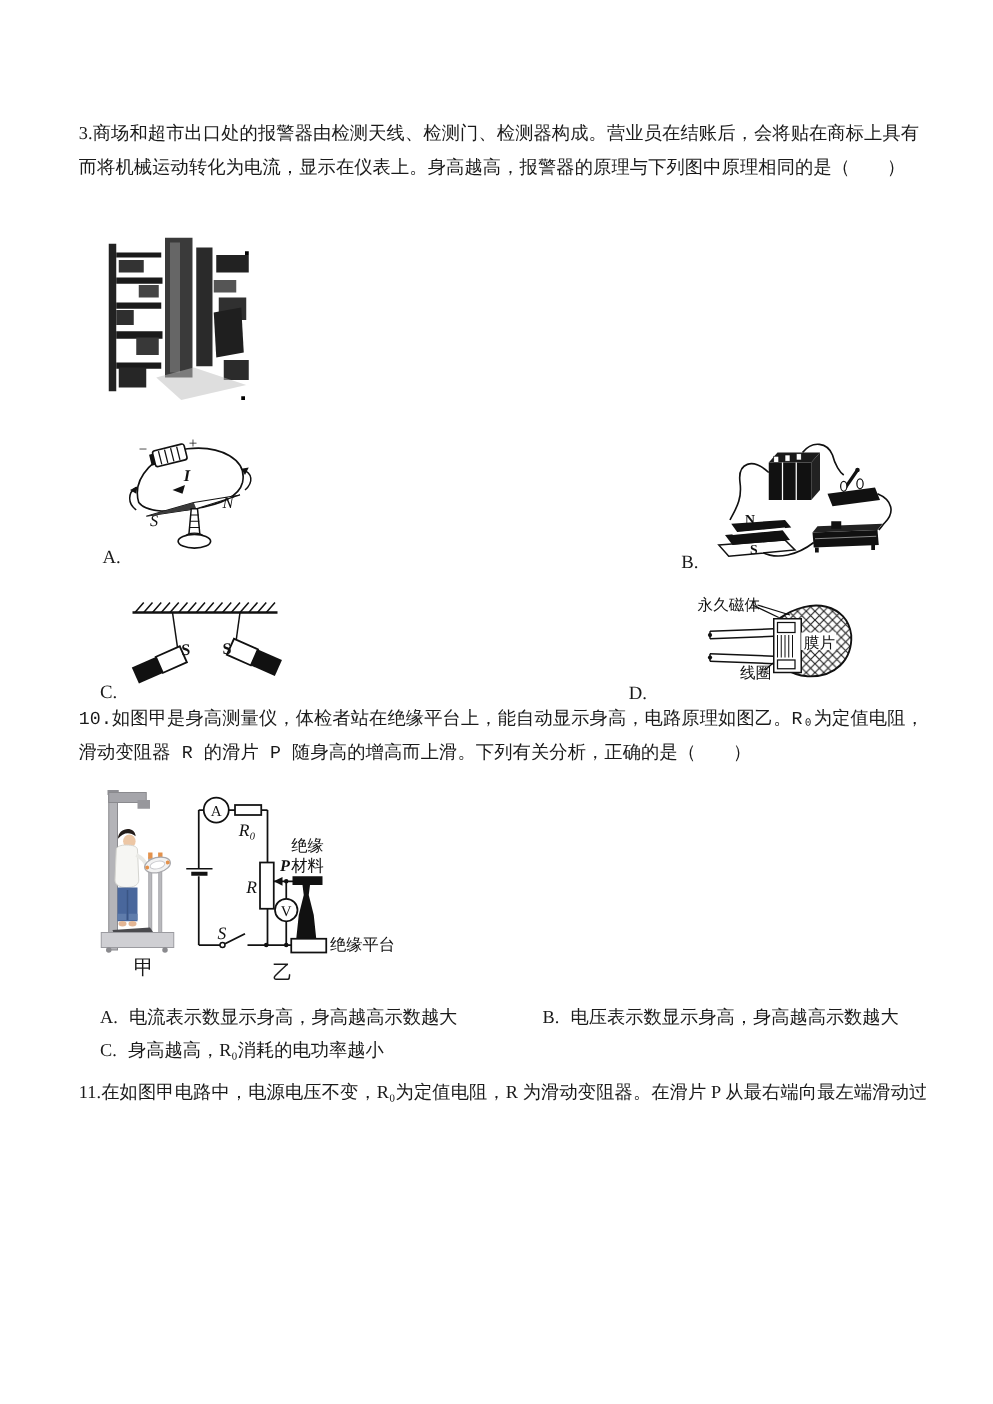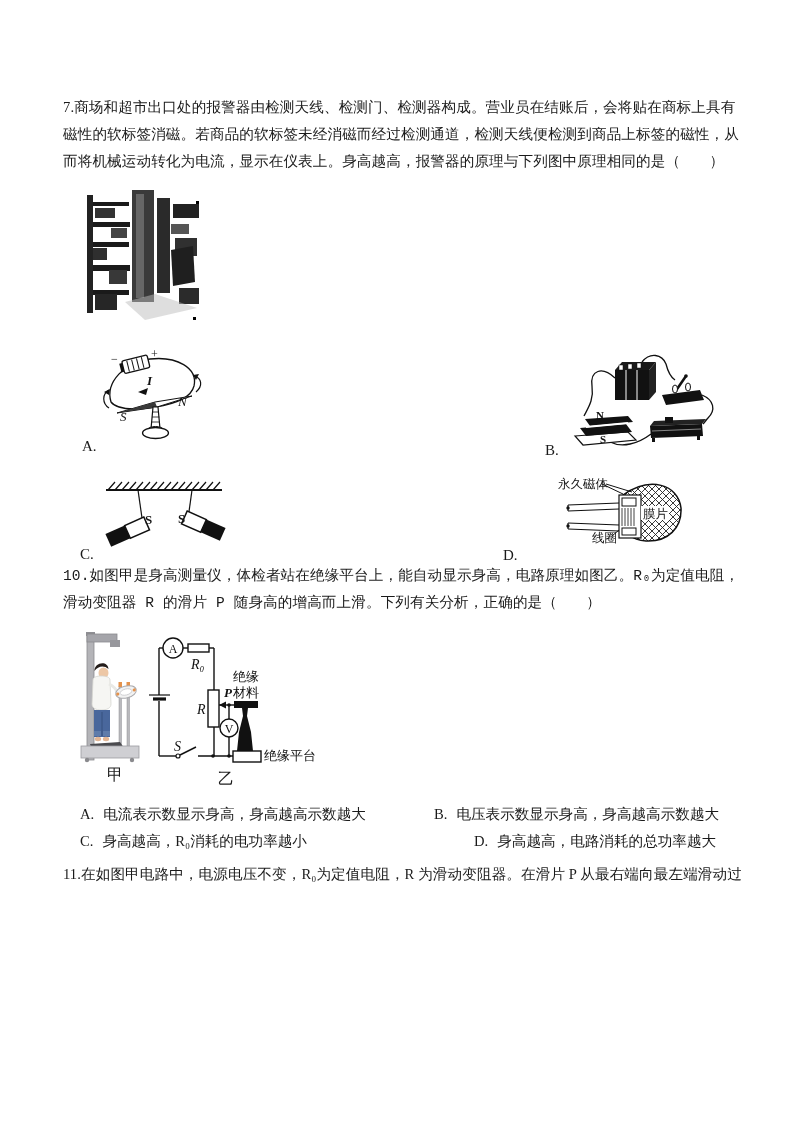--- a/index.html
+++ b/index.html
@@ -13,22 +13,21 @@
   .fig{position:absolute;}
   .caption{position:absolute;font-size:16px;line-height:18px;}
   svg text{font-family:"Liberation Serif","DejaVu Serif",serif;}
 </style>
 </head>
 <body>
 
 <div class="page">
 
   <div class="para" style="left:63px;top:94px;">
-    <div class="pline">7.商场和超市出口处的报警器由检测天线、检测门、检测器构成。营业员在结账后，会将贴在商标上具有</div>
-    <div class="pline">磁性的软标签消磁。若商品的软标签未经消磁而经过检测通道，检测天线便检测到商品上标签的磁性，从</div>
+    <div class="pline">3.商场和超市出口处的报警器由检测天线、检测门、检测器构成。营业员在结账后，会将贴在商标上具有</div>
     <div class="pline">而将机械运动转化为电流，显示在仪表上。身高越高，报警器的原理与下列图中原理相同的是（　　）</div>
   </div>
 
   <svg class="fig" style="left:85px;top:190px;" width="115" height="133" viewBox="0 0 115 133">
     <rect x="0" y="0" width="115" height="133" fill="#ffffff"></rect>
     <rect x="2" y="5" width="6" height="118" fill="#222"></rect>
     <rect x="8" y="12" width="36" height="4" fill="#1a1a1a"></rect>
     <rect x="8" y="32" width="37" height="5" fill="#1a1a1a"></rect>
     <rect x="8" y="52" width="36" height="5" fill="#1a1a1a"></rect>
     <rect x="8" y="75" width="37" height="6" fill="#1a1a1a"></rect>
@@ -246,21 +245,18 @@
 
   <div class="q10opt" style="left:80px;top:804px;">
     <span class="lab">A.</span><span>电流表示数显示身高，身高越高示数越大</span>
   </div>
   <div class="q10opt" style="left:434px;top:804px;">
     <span class="lab">B.</span><span>电压表示数显示身高，身高越高示数越大</span>
   </div>
   <div class="q10opt" style="left:80px;top:831px;">
     <span class="lab">C.</span><span>身高越高，R₀消耗的电功率越小</span>
   </div>
-  <div class="q10opt" style="left:474px;top:831px;">
-    <span class="lab">D.</span><span>身高越高，电路消耗的总功率越大</span>
-  </div>
 
   <div class="para" style="left:63px;top:861px;">
     <div class="pline">11.在如图甲电路中，电源电压不变，R₀为定值电阻，R 为滑动变阻器。在滑片 P 从最右端向最左端滑动过</div>
   </div>
 
 </div>
 
 </body></html>

